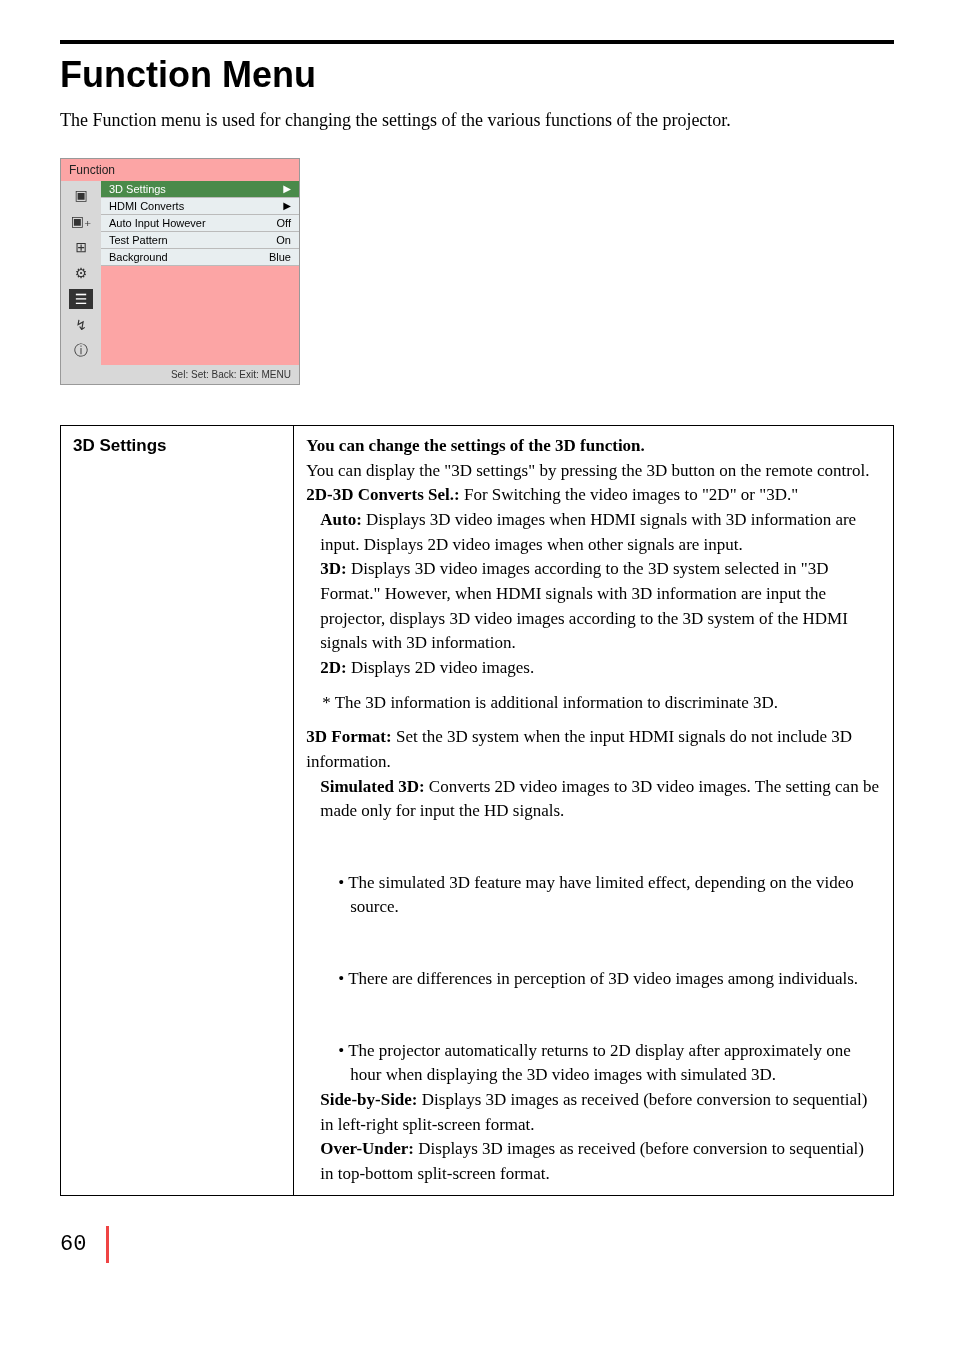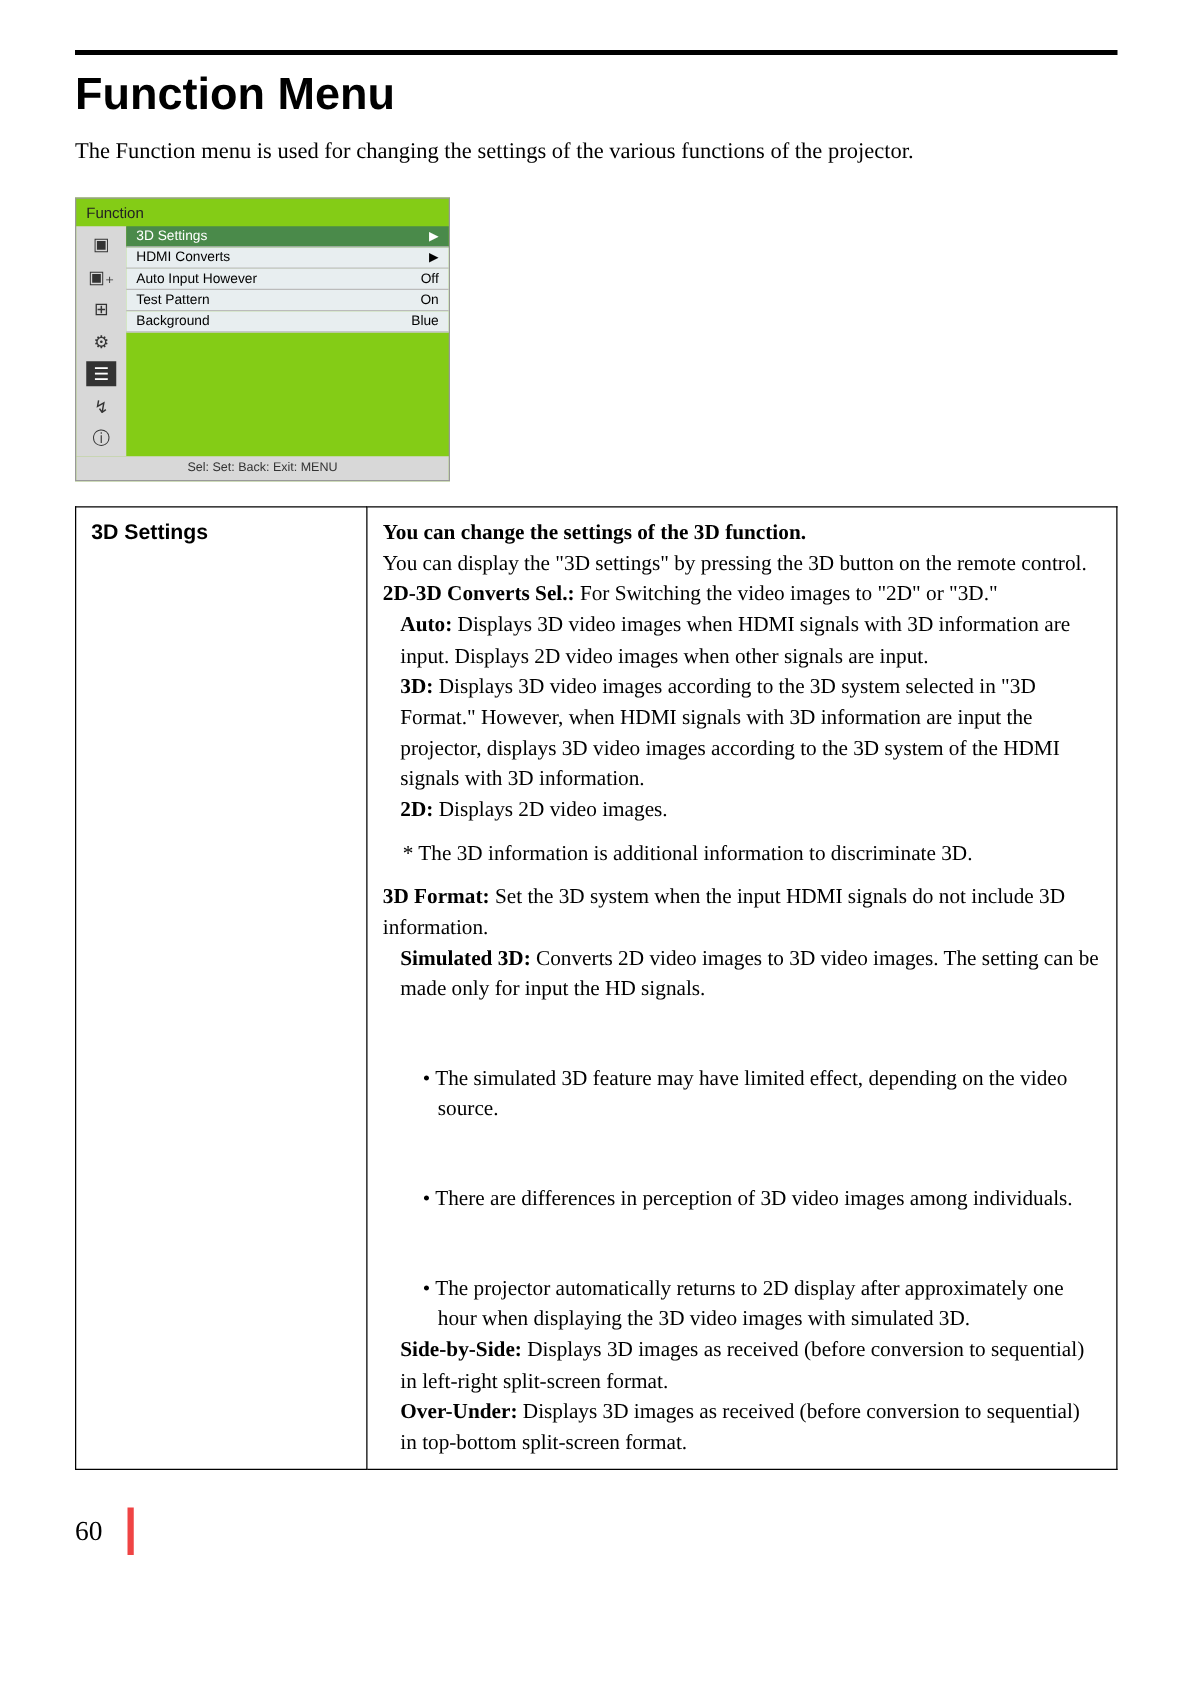--- a/index.html
+++ b/index.html
@@ -24,24 +24,24 @@
       font-weight: bold;
       font-family: Arial, Helvetica, sans-serif;
       margin-bottom: 12px;
     }
     .intro {
       font-size: 18px;
       line-height: 1.4;
       margin-bottom: 25px;
     }
     .menu-screenshot {
-      width: 300px;
+      width: 240px;
       border: 1px solid #999;
-      background: #84cc16;
-      margin-bottom: 20px;
+      background: #fca5a5;
+      margin-bottom: 40px;
       font-family: Arial, sans-serif;
       font-size: 11px;
     }
     .menu-title {
       padding: 4px 8px;
       color: #222;
       font-size: 12px;
     }
     .menu-body {
       display: flex;
@@ -82,21 +82,21 @@
       background: #4a8a4a;
       color: #fff;
     }
     .menu-row .arrow {
       font-size: 10px;
     }
     .menu-footer {
       padding: 4px 8px;
       font-size: 10px;
       color: #333;
-      text-align: center;
+      text-align: right;
       background: #d8d8d8;
     }
     .settings-table {
       width: 100%;
       border-collapse: collapse;
       border: 1.5px solid #000;
     }
     .settings-table td {
       border: 1.5px solid #000;
       padding: 8px 12px;
@@ -130,22 +130,22 @@
       text-indent: -12px;
       padding-left: 12px;
     }
     .bullet {
       text-indent: -12px;
       padding-left: 12px;
     }
     .page-num {
       font-size: 22px;
       margin-top: 30px;
-      font-family: Liberation Serif, serif;
-      border-right: 5px solid #ef4444;
+      font-family: Liberation Mono, monospace;
+      border-right: 3px solid #ef4444;
       display: inline-block;
       padding-right: 20px;
       padding-top: 6px;
       padding-bottom: 6px;
       text-align: right;
     }
   </style>
 </head>
 <body>
 

